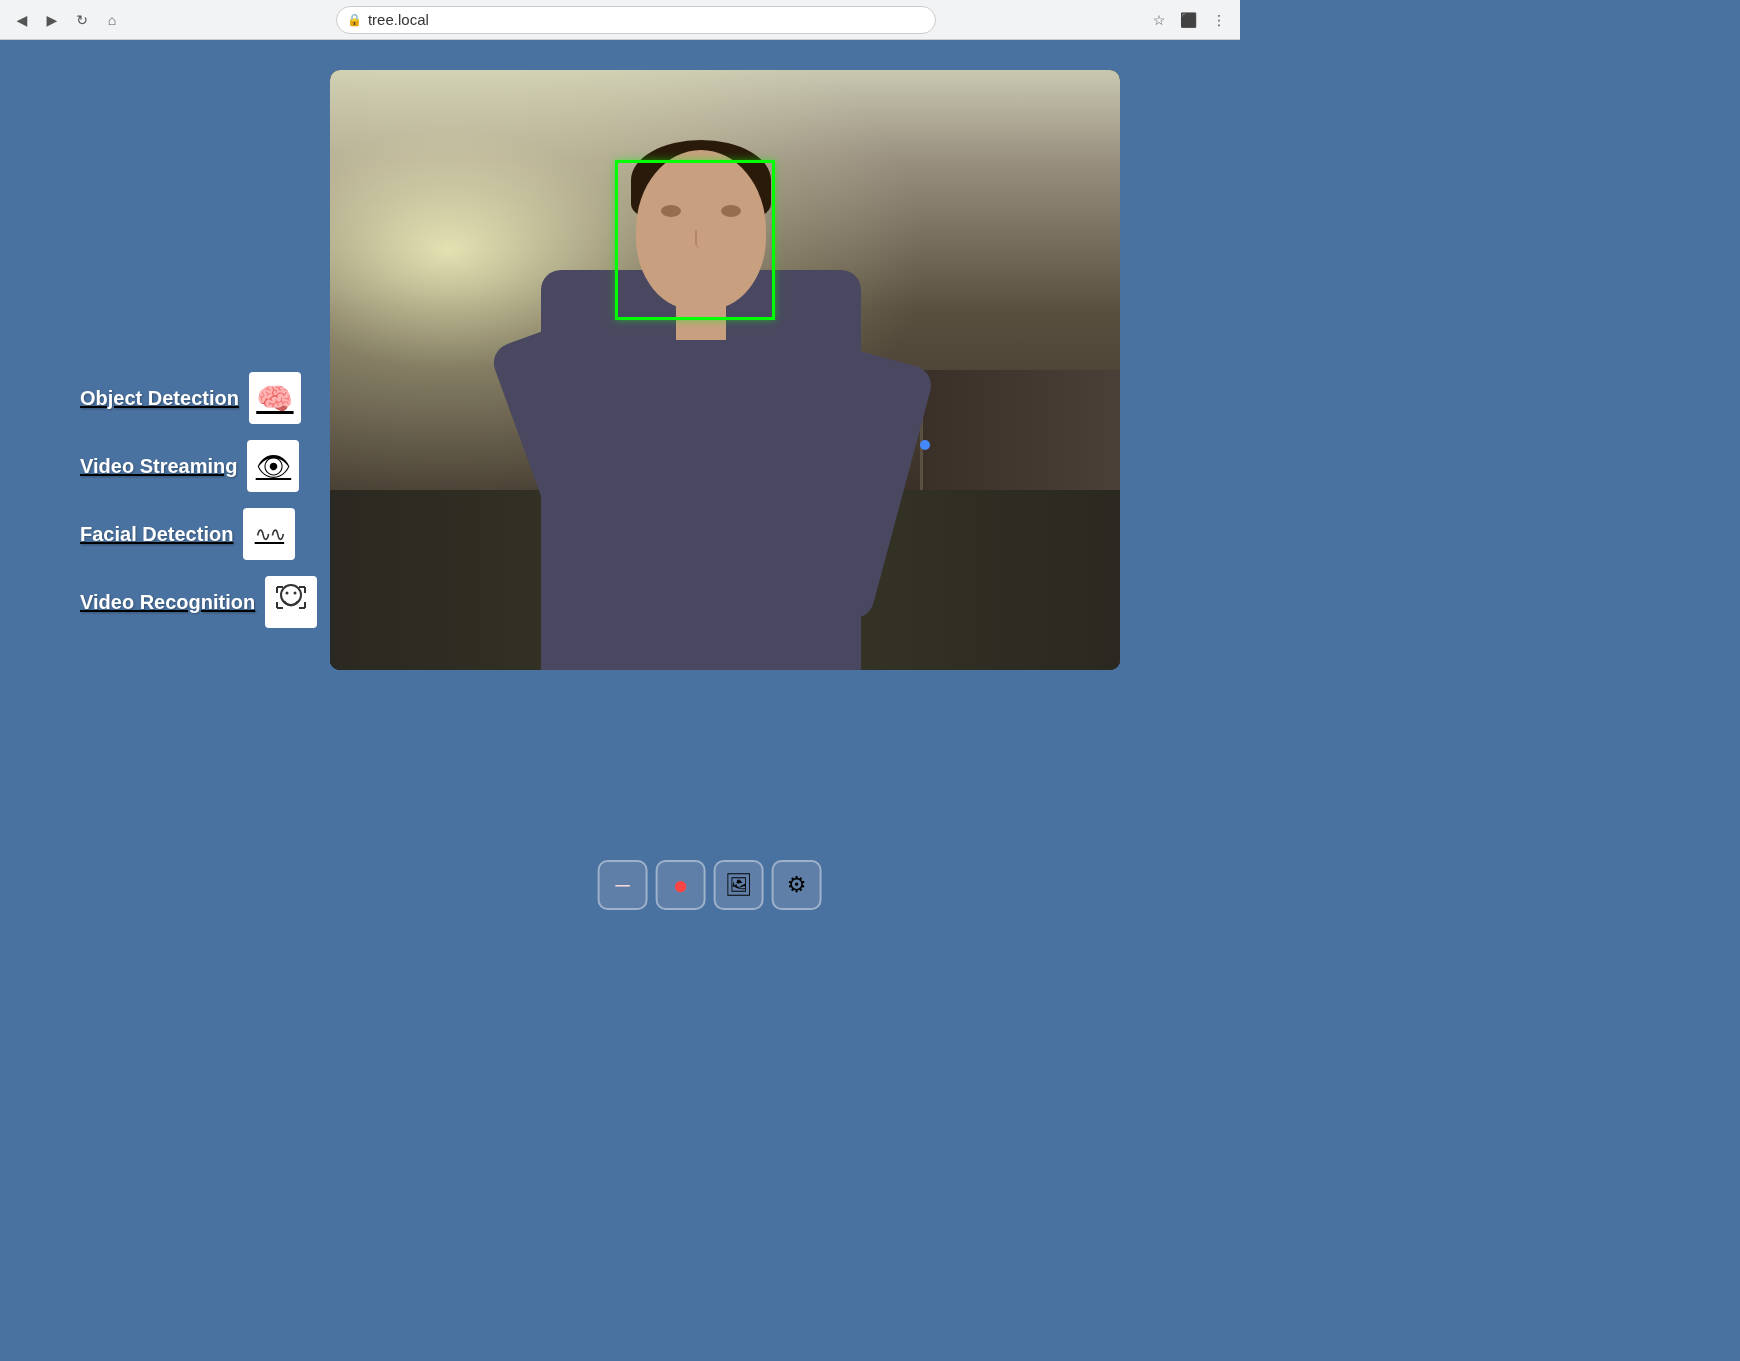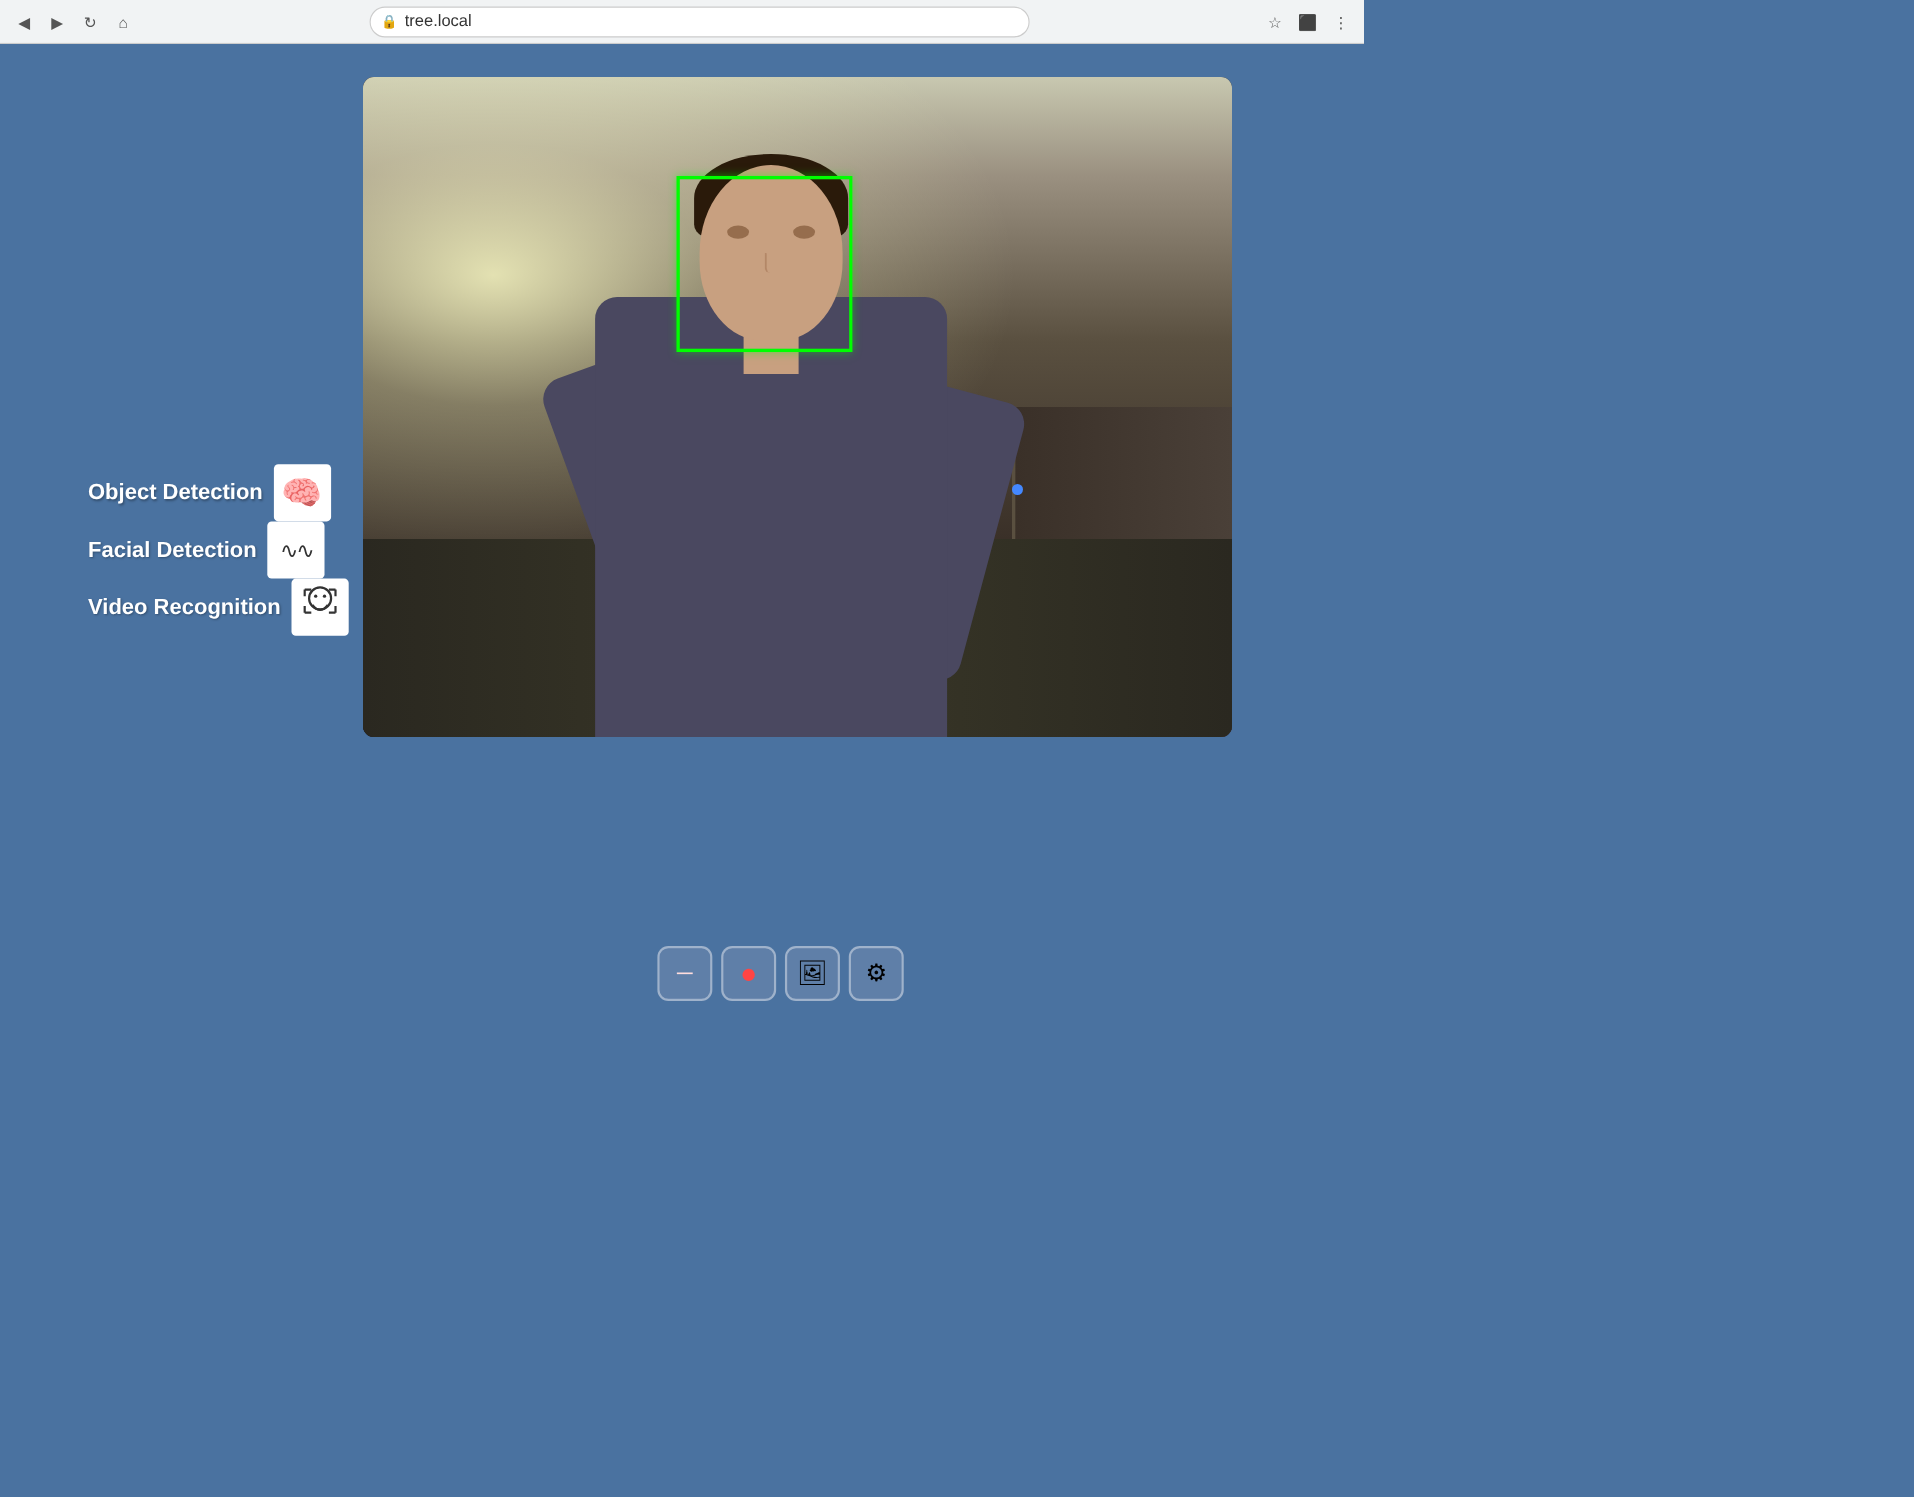--- a/index.html
+++ b/index.html
@@ -95,20 +95,22 @@
     }
 
     
     .sidebar-menu {
       position: absolute;
       left: 80px;
       top: 50%;
       transform: translateY(-50%);
       display: flex;
       flex-direction: column;
+      gap: 16px;
+      text-decoration: underline;
     }
 
     .menu-item {
       display: flex;
       align-items: center;
       gap: 10px;
       cursor: pointer;
     }
 
     .menu-label {
@@ -347,20 +349,26 @@
 
   <div class="sidebar-menu">
 
     <div class="menu-item">
       <span class="menu-label">Object Detection</span>
       <div class="menu-icon-box">
         <span>🧠</span>
       </div>
     </div>
 
+    <div class="menu-item">
+      <span class="menu-label">Video Streaming</span>
+      <div class="menu-icon-box">
+        <span style="font-size:28px;">👁</span>
+      </div>
+    </div>
 
     <div class="menu-item">
       <span class="menu-label">Facial Detection</span>
       <div class="menu-icon-box">
         <span style="font-size:20px; font-family: serif; letter-spacing:-2px; color:#333;">∿∿</span>
       </div>
     </div>
 
     <div class="menu-item">
       <span class="menu-label">Video Recognition</span>

